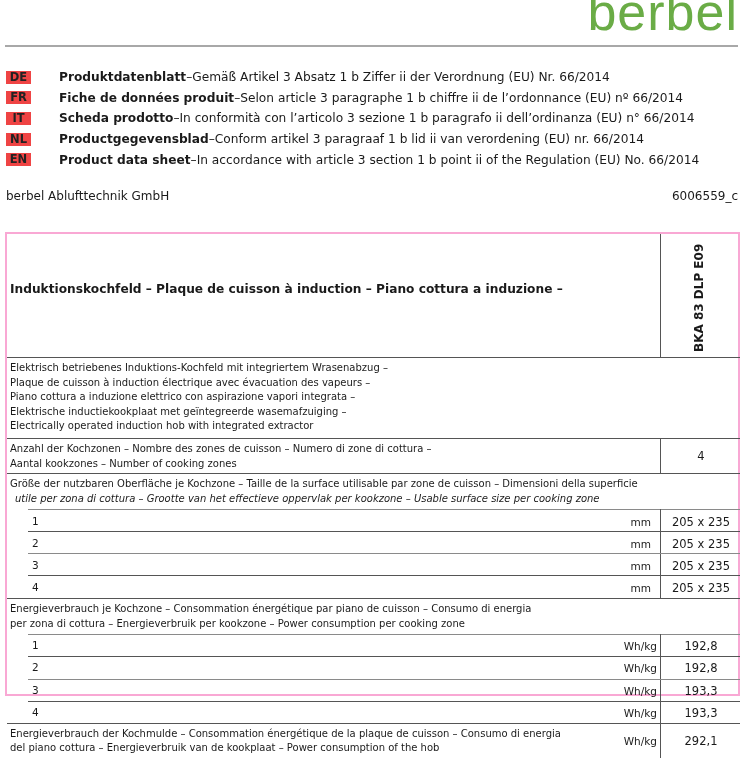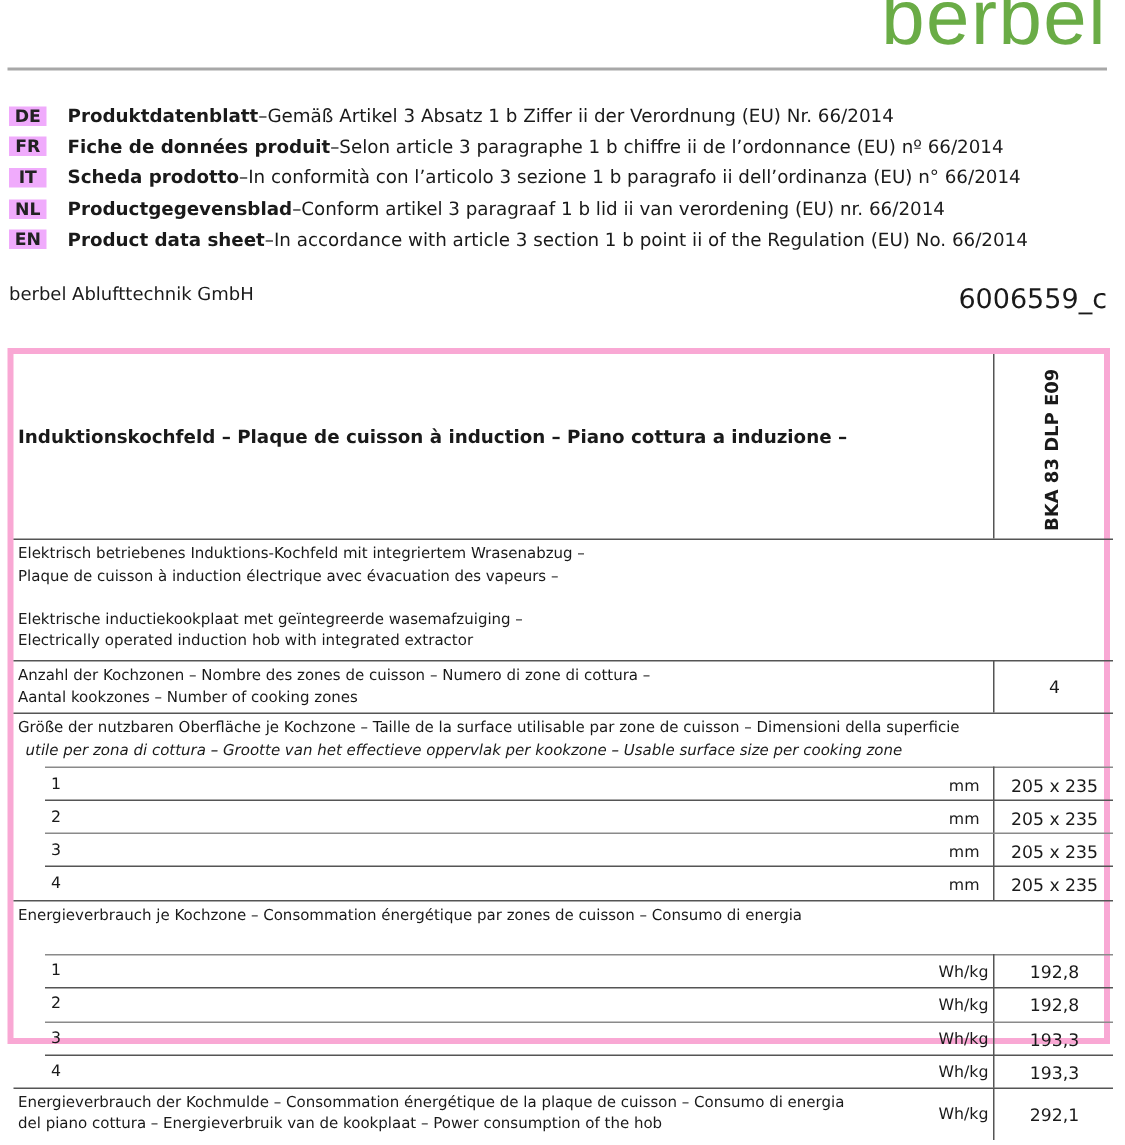--- a/index.html
+++ b/index.html
@@ -10,31 +10,31 @@
   .logo {
     position: absolute; right: 12px; top: -14px;
     font-family: "Liberation Sans", sans-serif; font-size: 52px; font-weight: normal;
     color: #6aac46; letter-spacing: 1px; line-height: 1;
   }
   .logo-rule { position: absolute; left: 5px; top: 45px; width: 733px; height: 2px; background: #a8a8a8; }
 
   .lang-list { position: absolute; left: 6px; top: 67px; }
   .lang-row { height: 20.6px; display: flex; align-items: center; white-space: nowrap; }
   .lang-code {
-    display: inline-block; width: 25px; height: 13px; background: #f0abfc;
+    display: inline-block; width: 25px; height: 13px; background: #ef4444;
     font-family: "DejaVu Sans", sans-serif; font-weight: bold; font-size: 11.5px;
-    line-height: 13px; text-align: center; color: #222; margin-right: 14px;
+    line-height: 13px; text-align: center; color: #222; margin-right: 28px;
   }
   .lang-title { font-weight: bold; font-size: 12.2px; }
   .lang-sep, .lang-ref { font-size: 12.2px; }
 
   .company { position: absolute; left: 6px; top: 189px; font-size: 12px; }
-  .docnum { position: absolute; right: 12px; top: 189px; font-size: 18px; }
+  .docnum { position: absolute; right: 12px; top: 189px; font-size: 12px; }
 
-  .sheet { position: absolute; left: 5px; top: 232px; width: 735px; height: 464px; border: 4px solid #f9a8d4; box-sizing: border-box; }
+  .sheet { position: absolute; left: 5px; top: 232px; width: 735px; height: 464px; border: 2px solid #f9a8d4; box-sizing: border-box; }
   .vline { position: absolute; background: #555; width: 1px; }
   .hline { position: absolute; background: #555; height: 1px; }
   .hline.soft { background: #8a8a8a; }
 
   .t { position: absolute; font-size: 10px; line-height: 14.5px; white-space: nowrap; }
   .t.bold { font-weight: bold; font-size: 12.2px; line-height: 17px; }
   .model {
     position: absolute; font-weight: bold; font-size: 12px; white-space: nowrap;
     transform: rotate(-90deg); transform-origin: left top;
   }
@@ -87,20 +87,21 @@
 <div class="sheet">
 
   <div class="vline" style="left:653px; top:0; height:123px;"></div>
 
   <div class="t bold" style="left:3px; top:47px;">Induktionskochfeld – Plaque de cuisson à induction – Piano cottura a induzione –</div>
   <div class="model" style="left:685px; top:118px;">BKA 83 DLP E09</div>
   <div class="hline" style="left:0; top:123px; width:733px;"></div>
 
   <div class="t" style="left:3px; top:127px;">Elektrisch betriebenes Induktions-Kochfeld mit integriertem Wrasenabzug –</div>
   <div class="t" style="left:3px; top:141.5px;">Plaque de cuisson à induction électrique avec évacuation des vapeurs –</div>
+  <div class="t" style="left:3px; top:156px;">Piano cottura a induzione elettrico con aspirazione vapori integrata –</div>
   <div class="t" style="left:3px; top:185px;">Electrically operated induction hob with integrated extractor</div>
   <div class="t" style="left:3px; top:170.5px;">Elektrische inductiekookplaat met geïntegreerde wasemafzuiging –</div>
   <div class="hline" style="left:0; top:204px; width:733px;"></div>
 
   <div class="t" style="left:3px; top:208px;">Anzahl der Kochzonen – Nombre des zones de cuisson – Numero di zone di cottura –</div>
   <div class="t" style="left:3px; top:223px;">Aantal kookzones – Number of cooking zones</div>
   <div class="vline" style="left:653px; top:204px; height:35px;"></div>
   <div class="val" style="left:654px; top:215px;">4</div>
   <div class="hline" style="left:0; top:239px; width:733px;"></div>
 
@@ -127,21 +128,22 @@
     <div class="val" style="left:654px; top:325px;">205 x 235</div>
   </div>
   <div class="hline" style="left:21px; top:341px; width:712px;"></div>
   <div>
     <div class="idx" style="left:25px; top:347px;">4</div>
     <div class="unit" style="left:584px; top:348px;">mm</div>
     <div class="val" style="left:654px; top:347px;">205 x 235</div>
   </div>
   <div class="hline" style="left:0; top:364px; width:733px;"></div>
 
-  <div class="t" style="left:3px; top:368px;">Energieverbrauch je Kochzone – Consommation énergétique par zones de cuisson – Consumo di energia</div>
+  <div class="t" style="left:3px; top:368px;">Energieverbrauch je Kochzone – Consommation énergétique par piano de cuisson – Consumo di energia</div>
+  <div class="t" style="left:3px; top:383px;">per zona di cottura – Energieverbruik per kookzone – Power consumption per cooking zone</div>
   <div class="hline soft" style="left:21px; top:400px; width:712px;"></div>
   <div class="vline" style="left:653px; top:400px; height:89px;"></div>
 
   <div>
     <div class="idx" style="left:25px; top:405px;">1</div>
     <div class="unit" style="left:590px; top:406px;">Wh/kg</div>
     <div class="val" style="left:654px; top:405px;">192,8</div>
   </div>
   <div class="hline" style="left:21px; top:422px; width:712px;"></div>
   <div>

